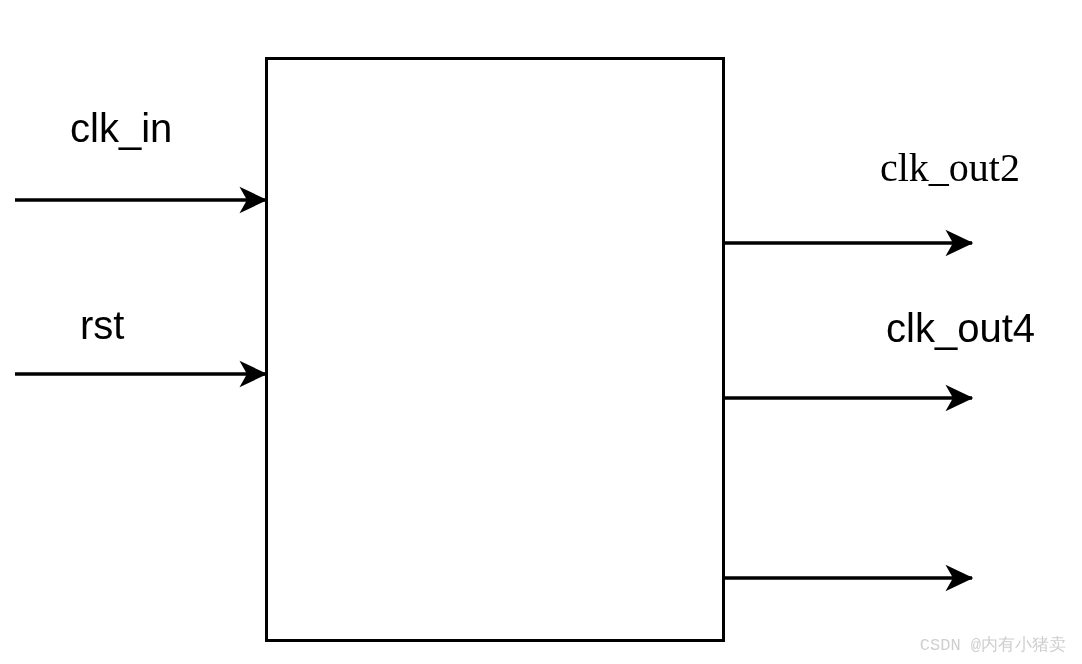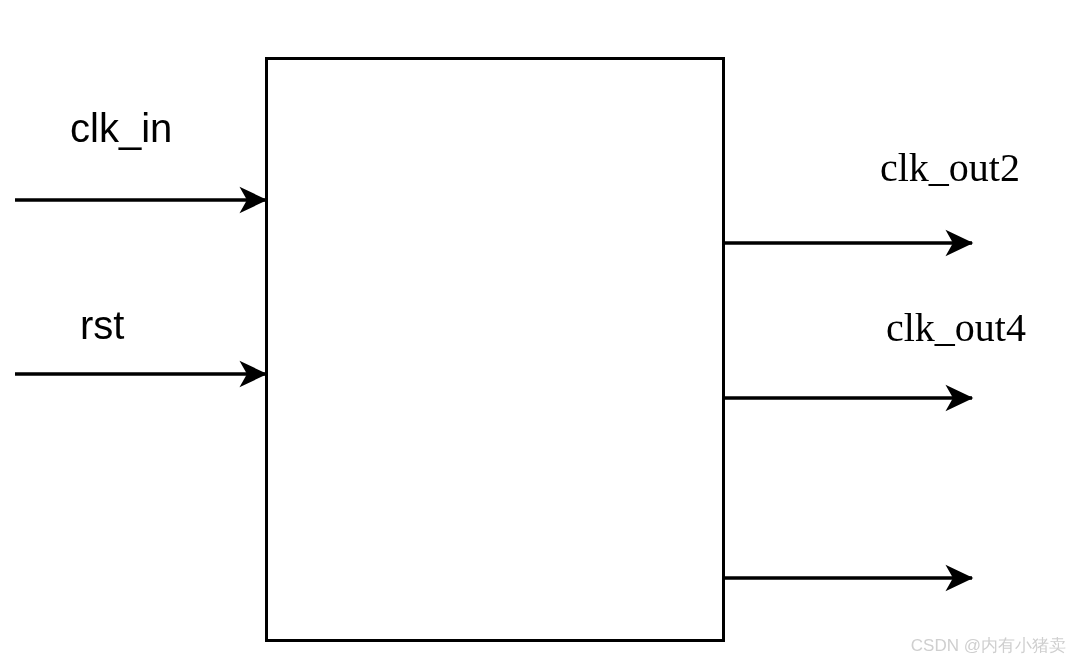--- a/index.html
+++ b/index.html
@@ -28,29 +28,29 @@
     font-family: "Liberation Sans", "DejaVu Sans", sans-serif;
     font-size: 40px;
     font-weight: 400;
     line-height: 1;
     white-space: nowrap;
     letter-spacing: 0px;
   }
   .label-in-clk   { left: 70px;  top: 108px; }
   .label-in-rst   { left: 80px;  top: 305px; }
   .label-out-2    { left: 880px; top: 148px; font-family: Liberation Serif, serif; }
-  .label-out-4    { left: 886px; top: 308px; font-family: Liberation Serif, serif; }
+  .label-out-4    { left: 886px; top: 308px; }
   .label-out-8    { left: 884px; top: 488px; }
 
   #watermark {
     position: absolute;
     right: 16px;
     bottom: 10px;
     color: #cfcfcf;
-    font-family: Liberation Sans, sans-serif;
+    font-family: Liberation Mono, monospace;
     font-size: 17px;
     line-height: 1;
     white-space: nowrap;
     user-select: none;
   }
 </style>
 </head>
 <body>
 
 <div id="canvas">

